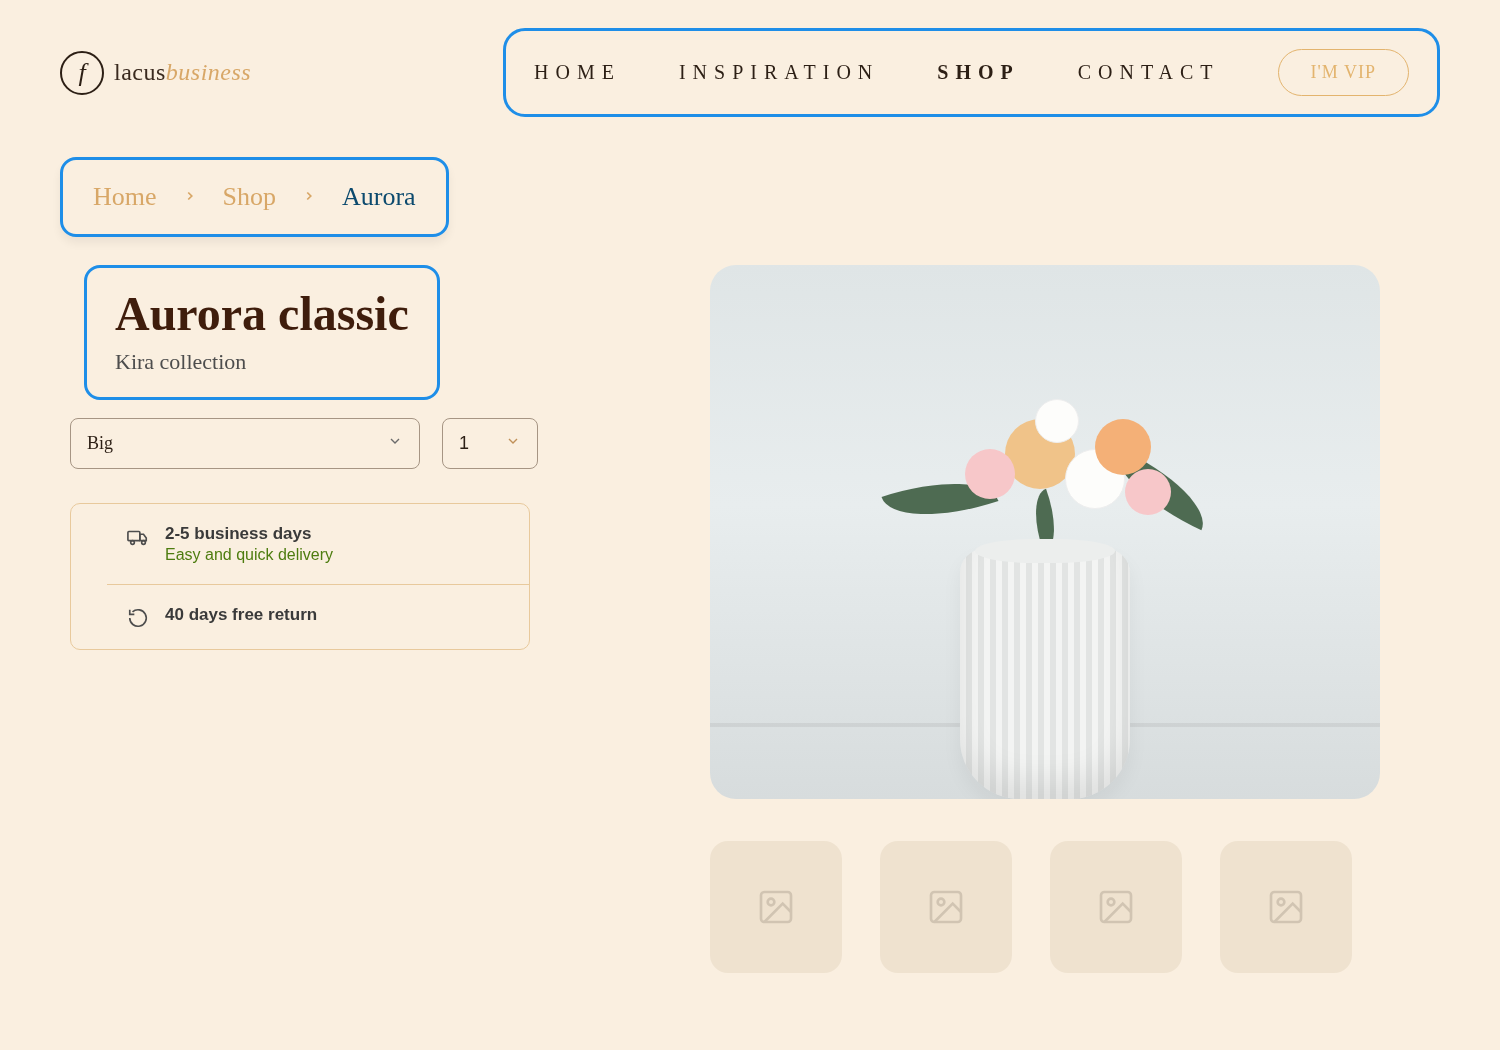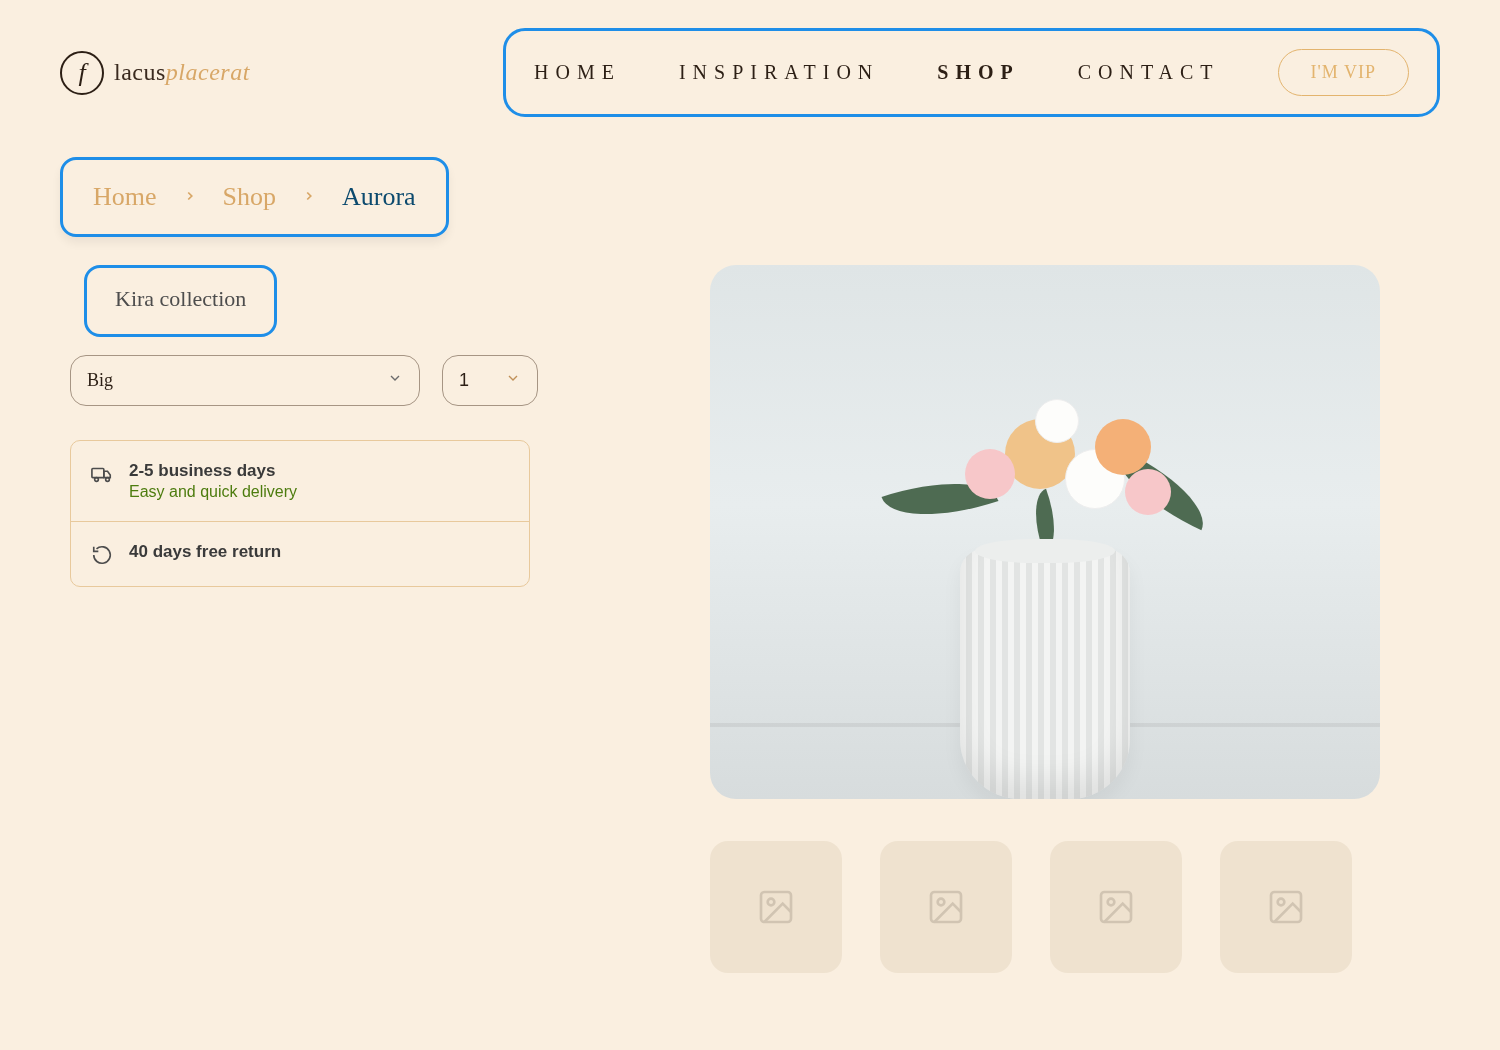--- a/index.html
+++ b/index.html
@@ -130,21 +130,21 @@
   }
 
   .selectors {
     display: flex;
     gap: 22px;
     margin-left: 10px;
     margin-bottom: 34px;
   }
   .select-box {
     border: 1px solid #a69584;
-    border-radius: 16px;
+    border-radius: 8px;
     background: transparent;
     display: flex;
     align-items: center;
     justify-content: space-between;
     padding: 14px 16px;
     font-family: Georgia, serif;
     font-size: 18px;
     color: #2c1f15;
     cursor: pointer;
   }
@@ -165,20 +165,21 @@
     margin-bottom: 56px;
     display: inline-block;
   }
 
   .info-card {
     border: 1px solid #e8c99c;
     border-radius: 10px;
     margin-left: 10px;
     width: 460px;
     font-family: -apple-system, 'Segoe UI', Arial, sans-serif;
+    padding-left: 36px;
   }
   .info-row {
     display: flex;
     align-items: flex-start;
     gap: 16px;
     padding: 20px 20px;
   }
   .info-row + .info-row { border-top: 1px solid #e8c99c; }
   .info-icon {
     width: 22px; height: 22px; flex-shrink: 0;
@@ -259,21 +260,21 @@
 
   .chevron-down { width:16px; height:16px; }
 </style>
 </head>
 <body>
 
 <header class="header">
   <div class="logo">
     <div class="logo-mark">f</div>
     <div class="logo-text">
-      <span class="part1">lacus</span><span class="part2">placerat</span>
+      <span class="part1">lacus</span><span class="part2">business</span>
     </div>
   </div>
 
   <nav class="nav-box">
     <a class="nav-item">HOME</a>
     <a class="nav-item">INSPIRATION</a>
     <a class="nav-item active">SHOP</a>
     <a class="nav-item">CONTACT</a>
     <button class="vip-btn">I'M VIP</button>
   </nav>
@@ -292,20 +293,21 @@
       <span class="crumb link">Shop</span>
       <span class="crumb-sep">
         <svg width="14" height="14" viewBox="0 0 24 24" fill="none" stroke="currentColor" stroke-width="3">
             <polyline points="9 18 15 12 9 6"></polyline>
           </svg>
       </span>
       <span class="crumb current">Aurora</span>
     </div>
 
     <div class="title-box">
+      <h1 class="product-title">Aurora classic</h1>
       <div class="product-subtitle">Kira collection</div>
     </div>
 
 
     <div class="selectors">
       <div class="select-box size-select">
         <span>Big</span>
         <span>
           <svg class="chevron-down" viewBox="0 0 24 24" fill="none" stroke="#6b6b6b" stroke-width="2">
               <polyline points="6 9 12 15 18 9"></polyline>

